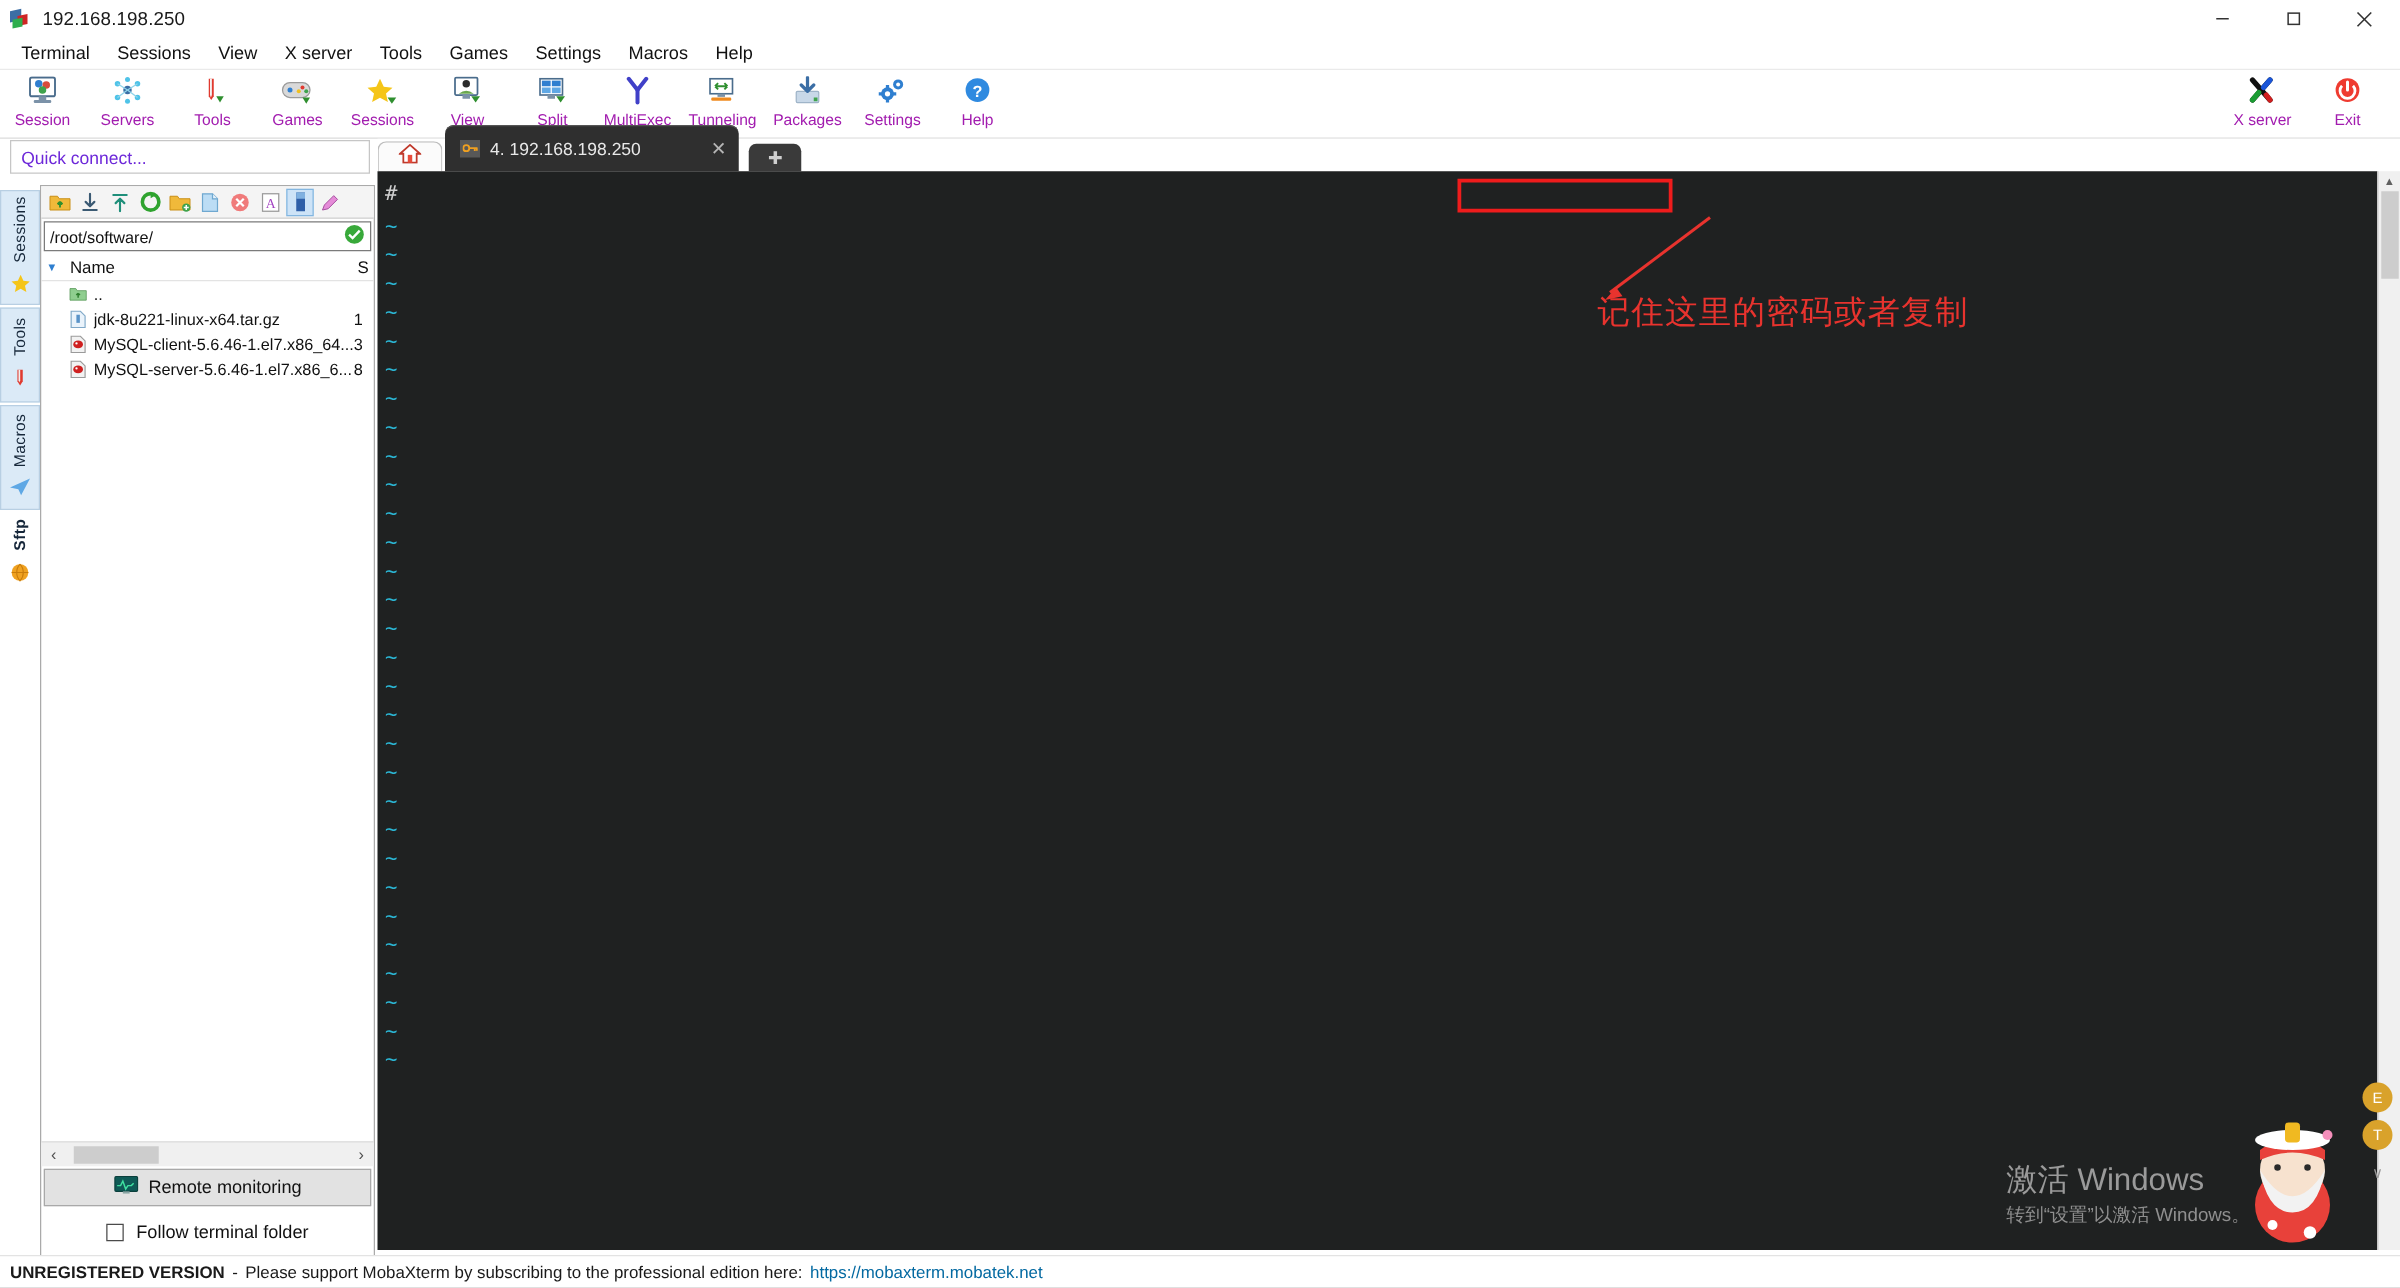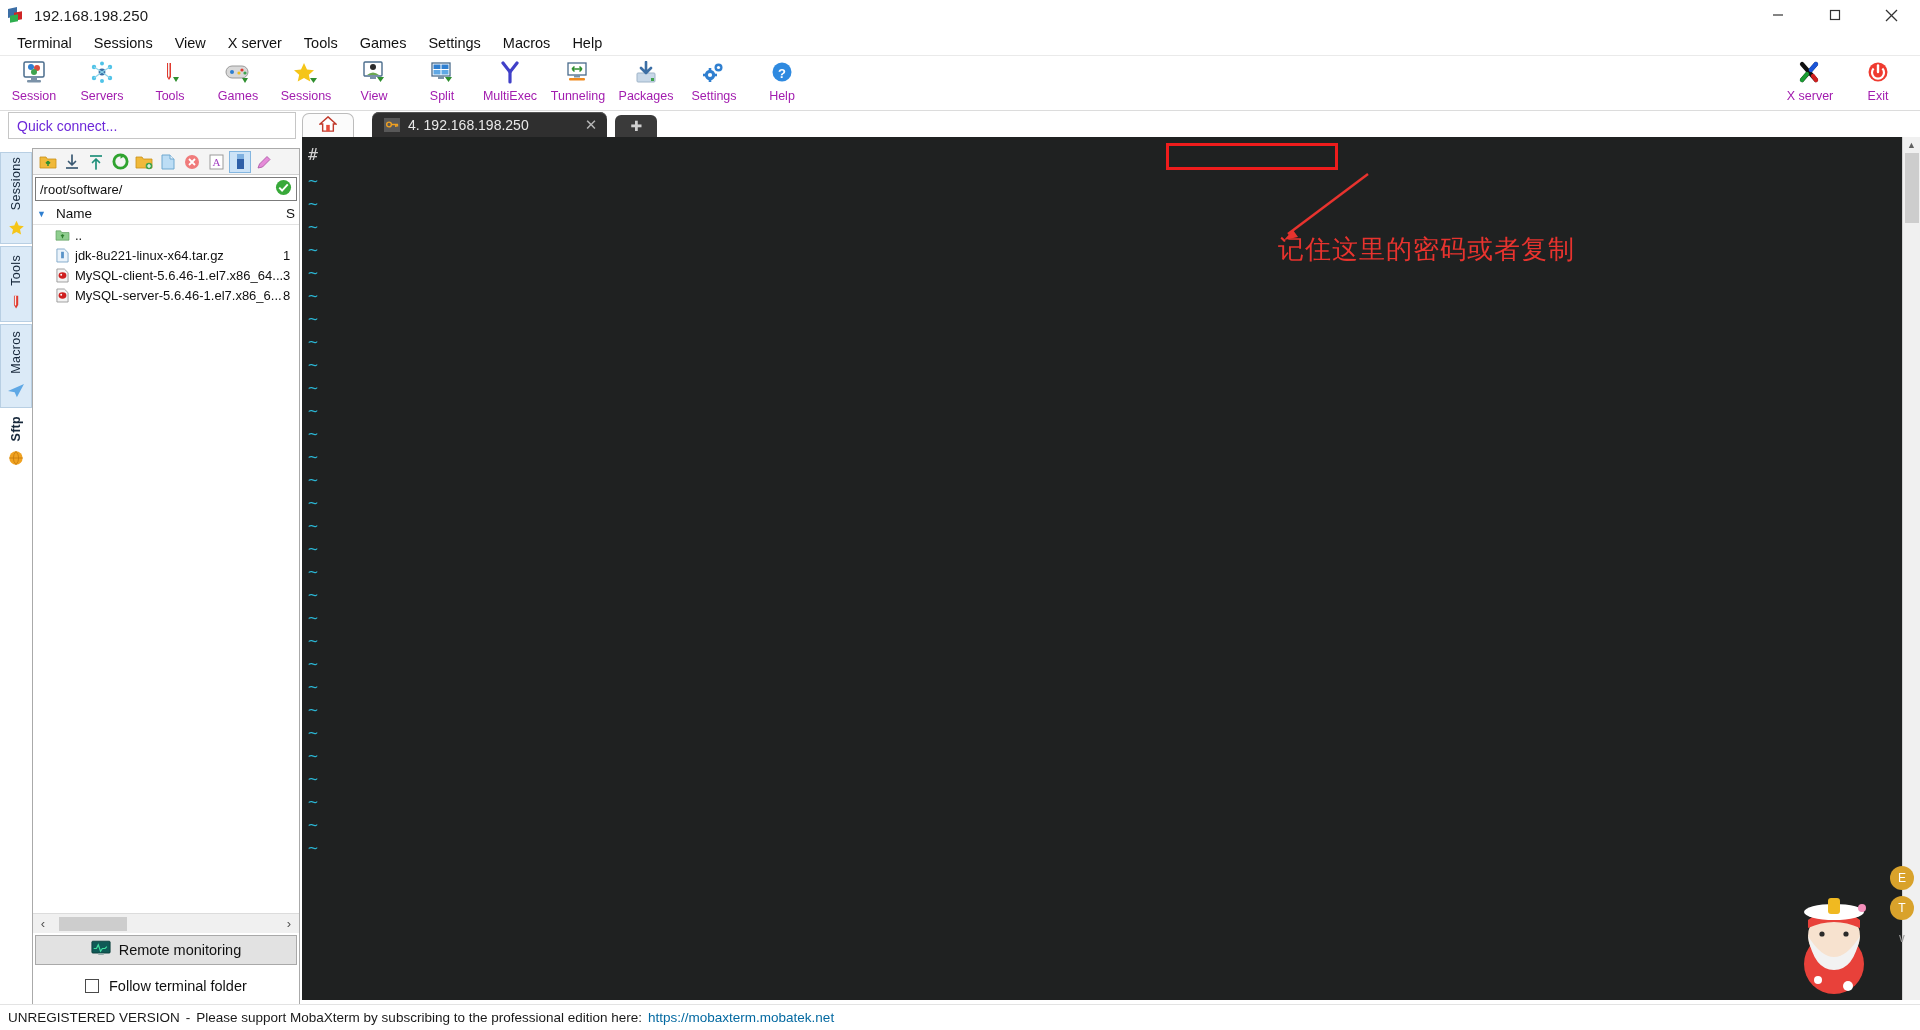--- a/index.html
+++ b/index.html
@@ -125,23 +125,23 @@
   .tabstrip {
     position:absolute; left:302px; top:111px; width:1618px; height:26px;
     background:#ffffff; display:flex; align-items:flex-end;
   }
   .home-tab {
     width:52px; height:24px; background:#fbfbfb; border:1px solid #bcbcbc;
     border-bottom:none; border-radius:7px 7px 0 0;
     display:flex; align-items:center; justify-content:center;
   }
   .term-tab {
-    height:25px; background:#2f2f2f; color:#e9e9e9;
+    height:37px; background:#2f2f2f; color:#e9e9e9;
     border-radius:7px 7px 0 0; display:flex; align-items:center;
-    padding:0 10px 0 12px; gap:8px; font-size:14px; margin-left:18px;
+    padding:0 10px 0 12px; gap:8px; font-size:14px; margin-left:2px;
     box-shadow: inset 0 1px 0 #555;
   }
   .tab-key {
     width:16px;height:14px;display:flex;align-items:center;justify-content:center;
     background:#585858;
   }
   .tab-x { margin-left:48px; color:#b5b5b5; font-size:15px; }
   .new-tab {
     width:42px; height:22px; background:#3a3a3a; border-radius:6px 6px 0 0;
     margin-left:8px; display:flex; align-items:center; justify-content:center;
@@ -182,21 +182,21 @@
   .tsb-arrow { height:16px; display:flex; align-items:center; justify-content:center;
     font-size:9px; color:#606060; }
   .tsb-thumb { position:absolute; top:16px; left:2px; width:14px; height:70px; background:#cdcdcd; }
 
   
   .statusbar {
     position:absolute; left:0; bottom:0; width:1920px; height:26px;
     background:#ffffff; display:flex; align-items:center; padding-left:8px;
     font-size:13.5px; color:#1a1a1a; border-top:1px solid #e3e3e3;
   }
-  .sb-strong { font-weight:normal; }
+  .sb-strong { font-weight:bold; }
   .sb-link { color:#0369a1; margin-left:6px; }
 
   
   .watermark {
     position:absolute; right:120px; bottom:48px; text-align:left;
     color:#8b8b8b; pointer-events:none;
   }
   .wm1 { font-size:25px; color:#9a9a9a; }
   .wm2 { font-size:15px; color:#8f8f8f; margin-top:3px; }
 
@@ -704,20 +704,24 @@
     <path d="M16 72 l14 -3 l-5 -7 z" fill="#e8332e"></path>
   </svg>
 
   <div class="annot-text">记住这里的密码或者复制</div>
 
   <div class="term-scrollbar">
     <div class="tsb-arrow">▲</div>
     <div class="tsb-thumb"></div>
   </div>
 
+  <div class="watermark">
+    <div class="wm1">激活 Windows</div>
+    <div class="wm2">转到“设置”以激活 Windows。</div>
+  </div>
 
   <svg class="santa" viewBox="0 0 112 110">
     <ellipse cx="56" cy="74" rx="30" ry="30" fill="#e8413a"></ellipse>
     <circle cx="56" cy="46" r="26" fill="#f7e2cf"></circle>
     <path d="M30 46 q26 42 52 0 q-6 34 -26 34 q-20 0 -26 -34z" fill="#f2f2f2"></path>
     <path d="M30 30 q26 -20 52 0 l0 8 q-26 -12 -52 0 z" fill="#e8413a"></path>
     <ellipse cx="56" cy="22" rx="30" ry="8" fill="#fff"></ellipse>
     <rect x="50" y="8" width="12" height="16" rx="3" fill="#f0b921"></rect>
     <circle cx="44" cy="44" r="2.6" fill="#2b2b2b"></circle>
       <circle cx="68" cy="44" r="2.6" fill="#2b2b2b"></circle>

